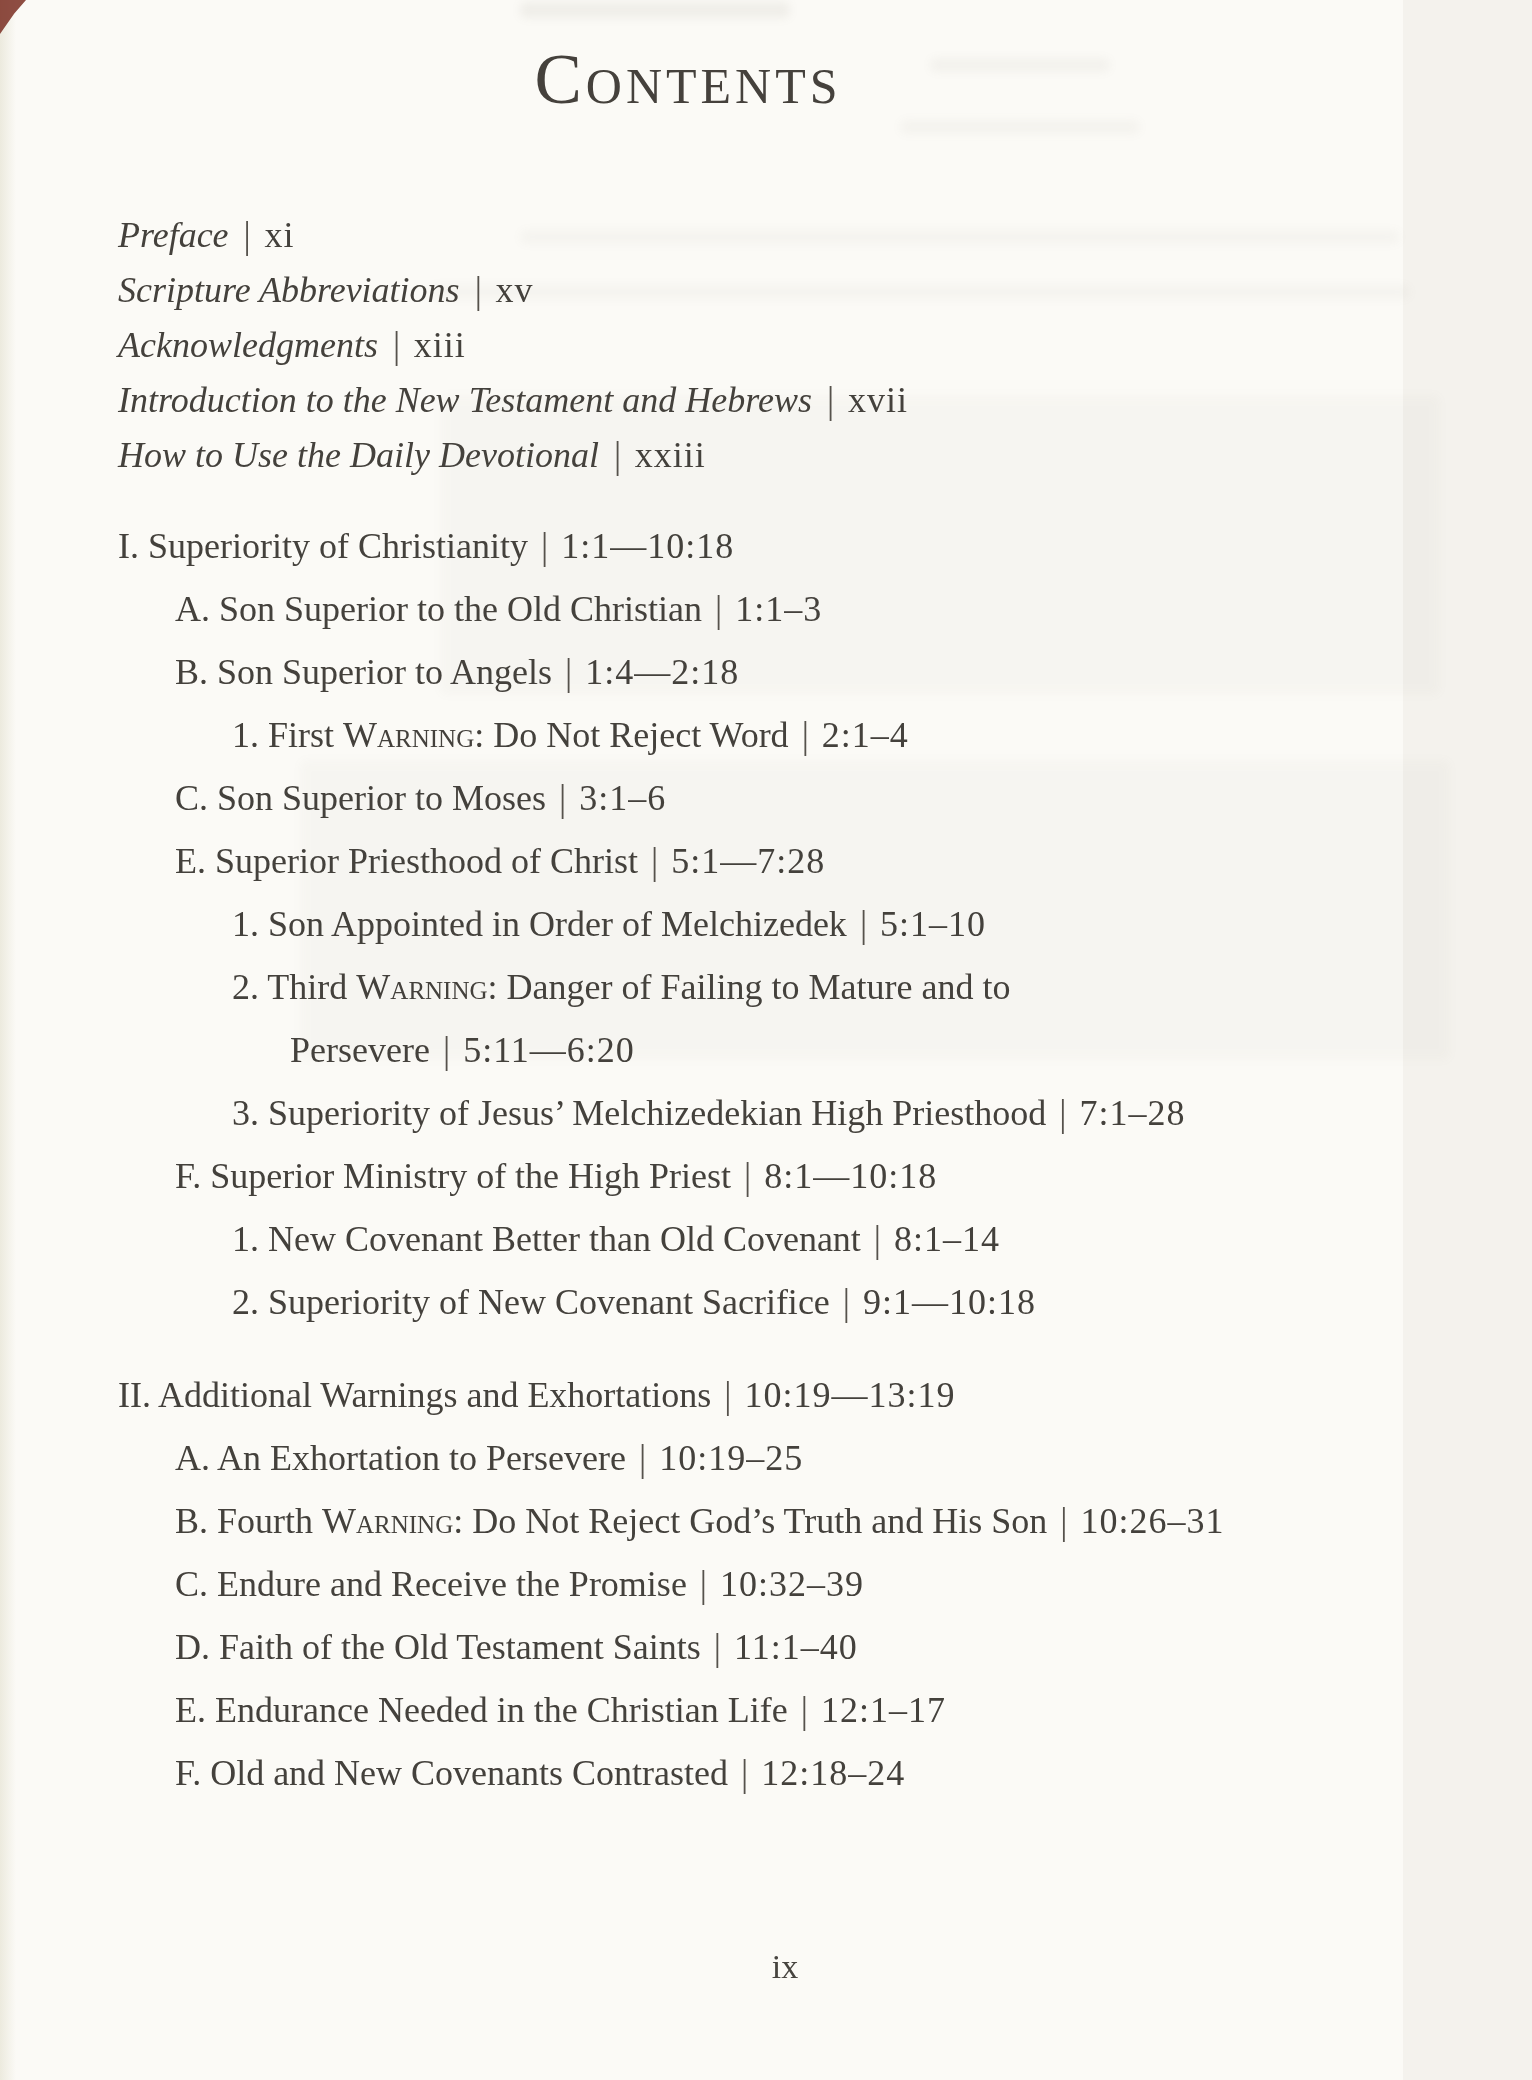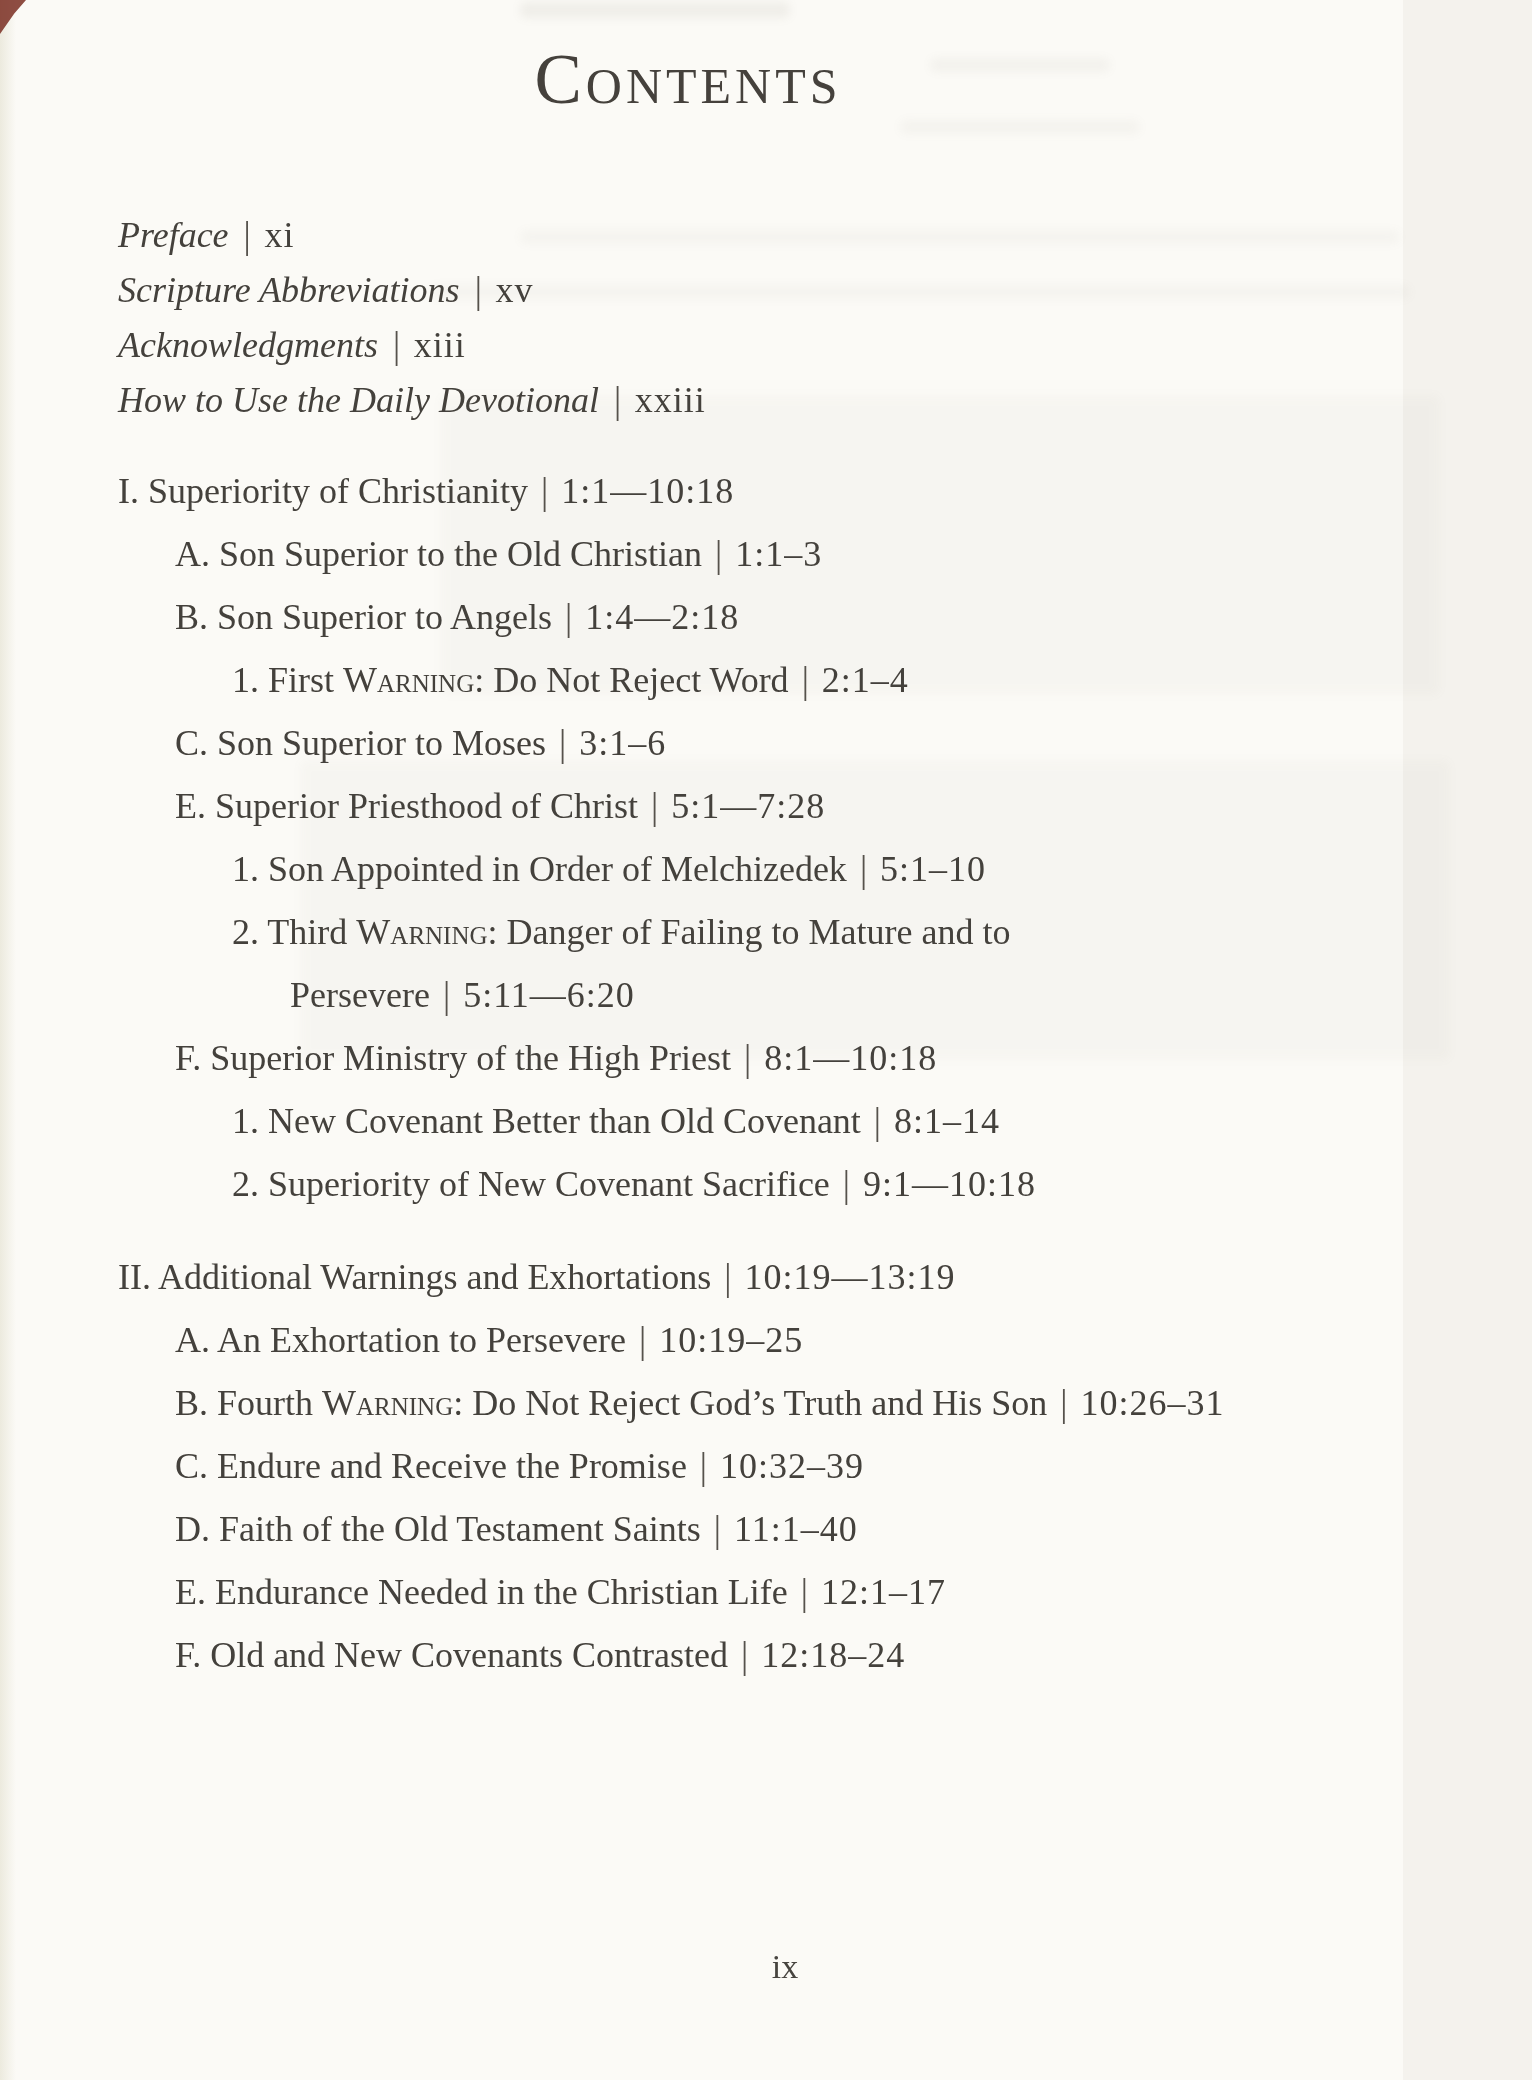--- a/index.html
+++ b/index.html
@@ -84,33 +84,35 @@
   <div class="ghost g6"></div>
   <div class="ghost g7"></div>
 
   <div class="content">
     <h1 class="title">Contents</h1>
 
     <div class="front-matter">
         <div class="fm-line"><span>Preface</span><span class="bar">|</span><span class="ref">xi</span></div>
         <div class="fm-line"><span>Scripture Abbreviations</span><span class="bar">|</span><span class="ref">xv</span></div>
         <div class="fm-line"><span>Acknowledgments</span><span class="bar">|</span><span class="ref">xiii</span></div>
+        <div class="fm-line"><span>Introduction to the New Testament and Hebrews</span><span class="bar">|</span><span class="ref">xvii</span></div>
         <div class="fm-line"><span>How to Use the Daily Devotional</span><span class="bar">|</span><span class="ref">xxiii</span></div>
       </div>
 
     <div class="toc">
         <div class="toc-line indent-0 gap"><span>I. Superiority of Christianity</span><span class="bar">|</span><span class="ref">1:1—10:18</span></div>
         <div class="toc-line indent-1"><span>A. Son Superior to the Old Christian</span><span class="bar">|</span><span class="ref">1:1–3</span></div>
         <div class="toc-line indent-1"><span>B. Son Superior to Angels</span><span class="bar">|</span><span class="ref">1:4—2:18</span></div>
         <div class="toc-line indent-2"><span>1. First <span class="sc">Warning</span>: Do Not Reject Word</span><span class="bar">|</span><span class="ref">2:1–4</span></div>
         <div class="toc-line indent-1"><span>C. Son Superior to Moses</span><span class="bar">|</span><span class="ref">3:1–6</span></div>
         <div class="toc-line indent-1"><span>E. Superior Priesthood of Christ</span><span class="bar">|</span><span class="ref">5:1—7:28</span></div>
         <div class="toc-line indent-2"><span>1. Son Appointed in Order of Melchizedek</span><span class="bar">|</span><span class="ref">5:1–10</span></div>
         <div class="toc-line indent-2"><span>2. Third <span class="sc">Warning</span>: Danger of Failing to Mature and to</span></div>
         <div class="toc-line indent-3"><span>Persevere</span><span class="bar">|</span><span class="ref">5:11—6:20</span></div>
+        <div class="toc-line indent-2"><span>3. Superiority of Jesus’ Melchizedekian High Priesthood</span><span class="bar">|</span><span class="ref">7:1–28</span></div>
         <div class="toc-line indent-1"><span>F. Superior Ministry of the High Priest</span><span class="bar">|</span><span class="ref">8:1—10:18</span></div>
         <div class="toc-line indent-2"><span>1. New Covenant Better than Old Covenant</span><span class="bar">|</span><span class="ref">8:1–14</span></div>
         <div class="toc-line indent-2"><span>2. Superiority of New Covenant Sacrifice</span><span class="bar">|</span><span class="ref">9:1—10:18</span></div>
         <div class="toc-line indent-0 gap"><span>II. Additional Warnings and Exhortations</span><span class="bar">|</span><span class="ref">10:19—13:19</span></div>
         <div class="toc-line indent-1"><span>A. An Exhortation to Persevere</span><span class="bar">|</span><span class="ref">10:19–25</span></div>
         <div class="toc-line indent-1"><span>B. Fourth <span class="sc">Warning</span>: Do Not Reject God’s Truth and His Son</span><span class="bar">|</span><span class="ref">10:26–31</span></div>
         <div class="toc-line indent-1"><span>C. Endure and Receive the Promise</span><span class="bar">|</span><span class="ref">10:32–39</span></div>
         <div class="toc-line indent-1"><span>D. Faith of the Old Testament Saints</span><span class="bar">|</span><span class="ref">11:1–40</span></div>
         <div class="toc-line indent-1"><span>E. Endurance Needed in the Christian Life</span><span class="bar">|</span><span class="ref">12:1–17</span></div>
         <div class="toc-line indent-1"><span>F. Old and New Covenants Contrasted</span><span class="bar">|</span><span class="ref">12:18–24</span></div>

